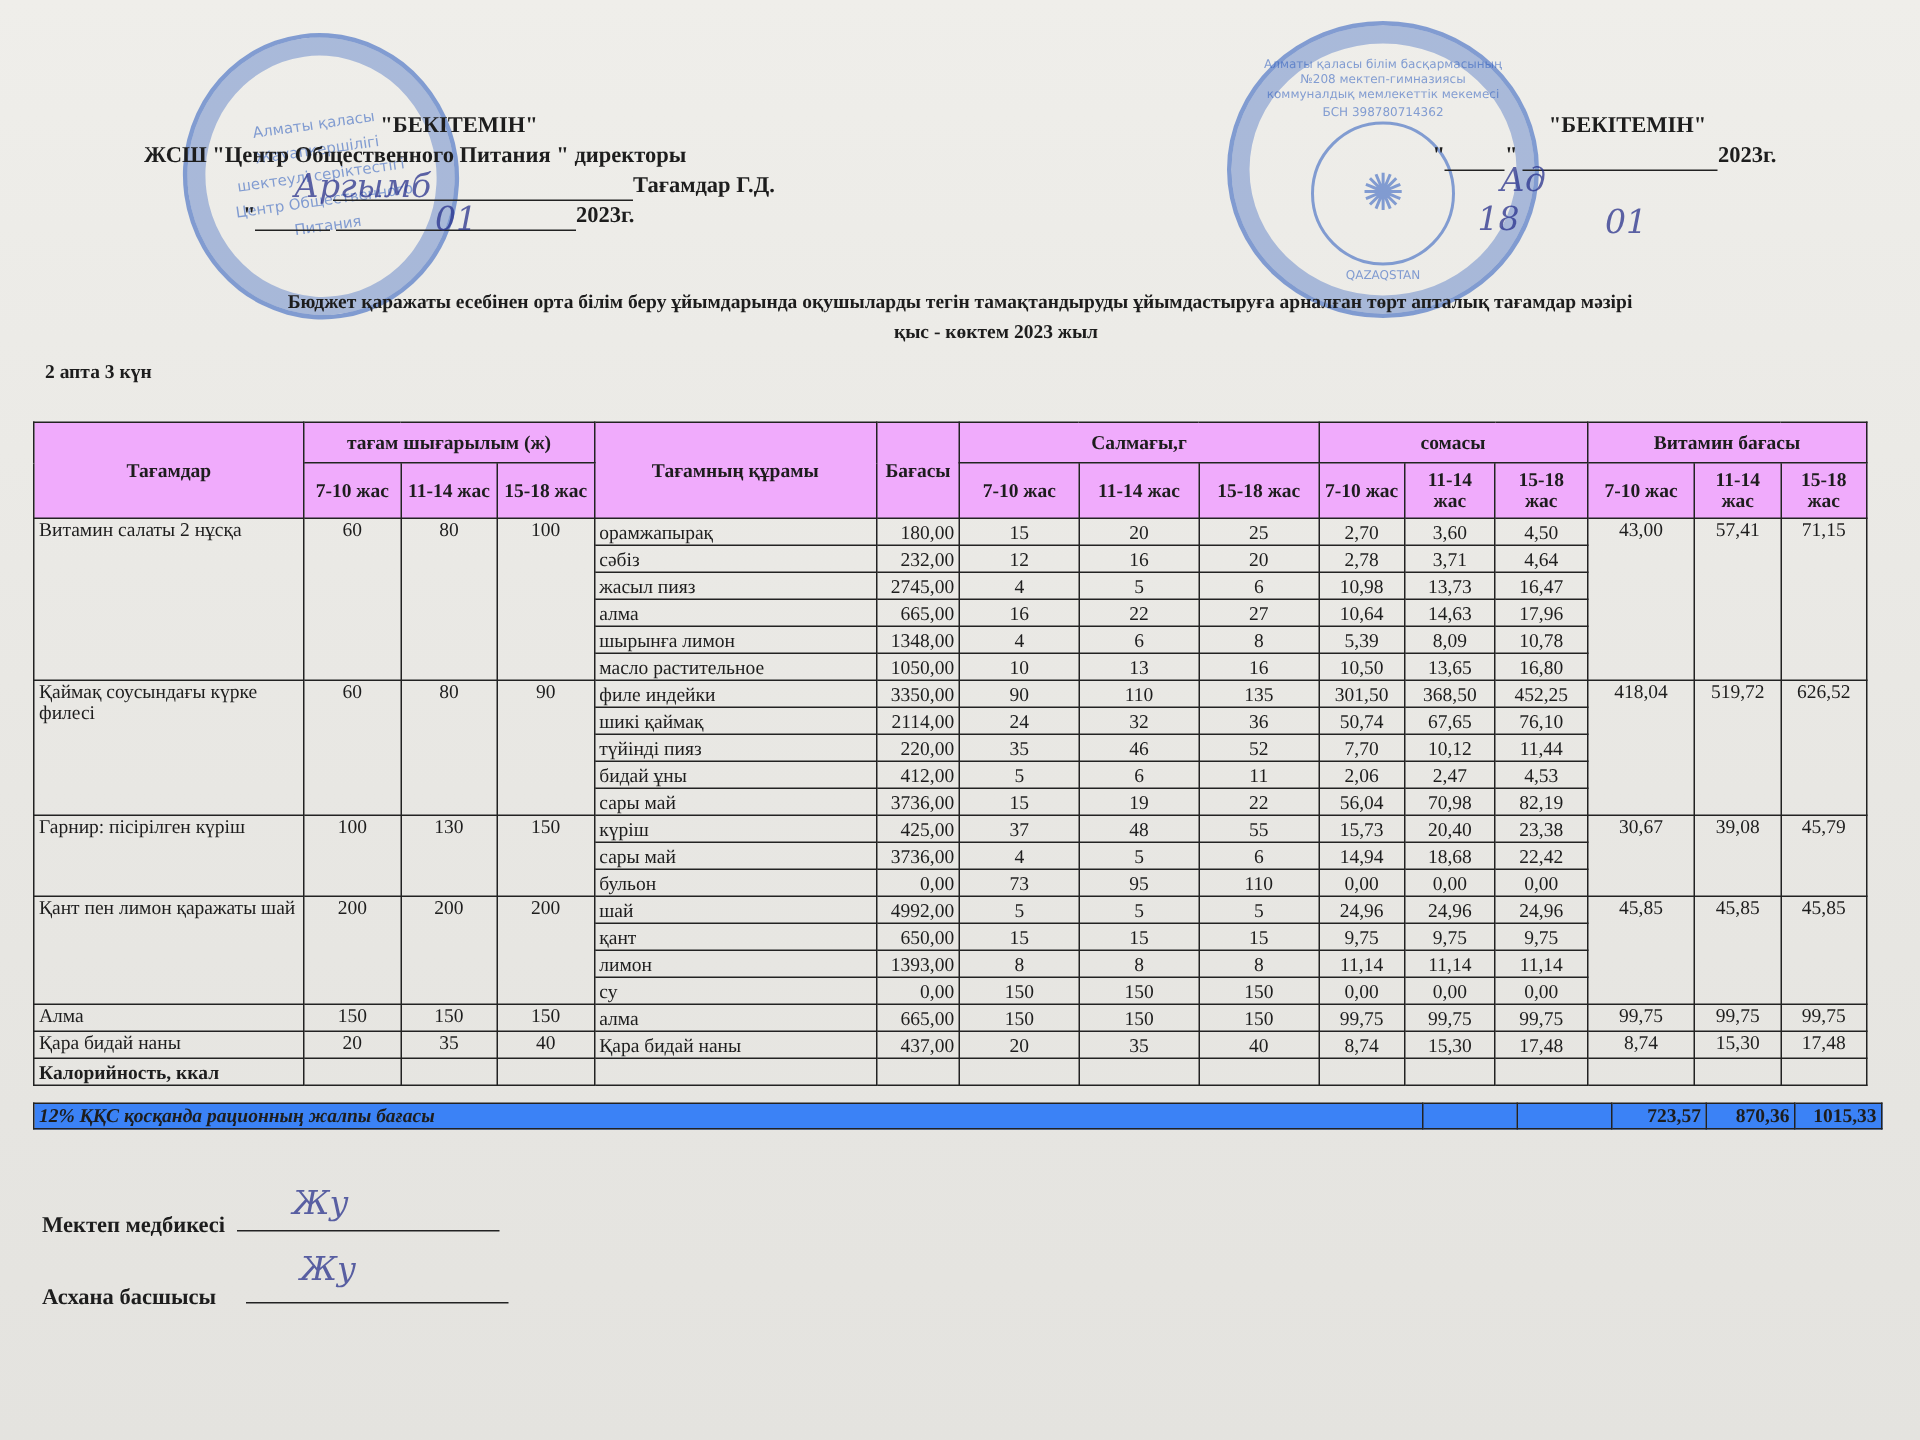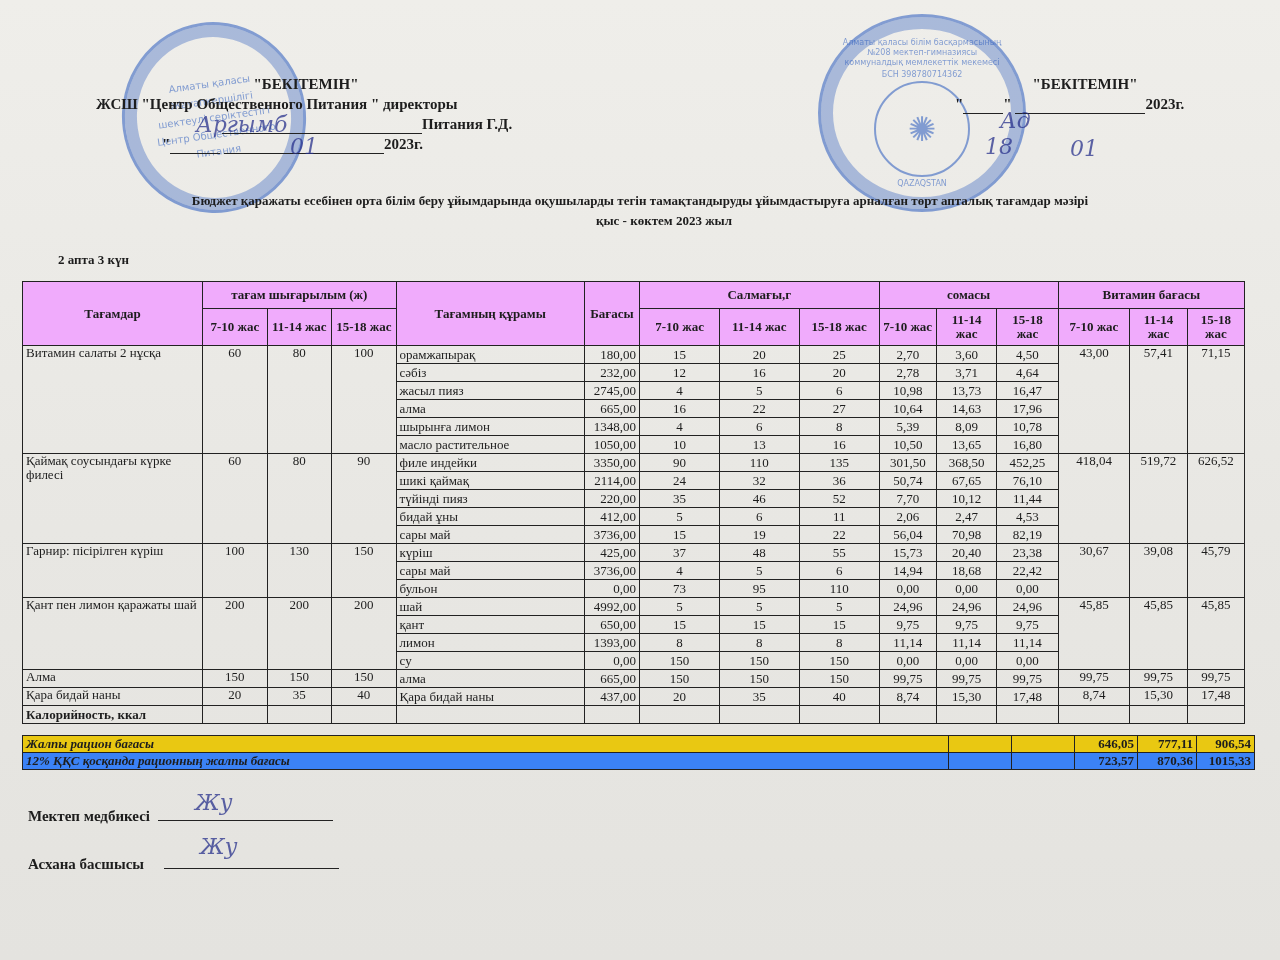--- a/index.html
+++ b/index.html
@@ -29,21 +29,21 @@
   }
   .stamp-left { left: 122px; top: 22px; width: 178px; height: 185px; font-size: 14px; transform: rotate(-8deg); }
   .stamp-right { left: 818px; top: 14px; width: 202px; height: 192px; font-size: 11px; }
   .emblem {
     width: 92px; height: 92px; border-radius: 50%;
     border: 2px solid rgba(40,90,190,0.55);
     display: flex; align-items: center; justify-content: center; font-size: 34px;
   }
   .sig { position: absolute; color: rgba(40,50,140,0.75); font-family: "DejaVu Serif", serif; font-style: italic; font-size: 22px; }
   .doc-title { position: absolute; left: 0; width: 1280px; text-align: center; font-weight: bold; font-size: 13px; }
-  .week { position: absolute; left: 30px; top: 252px; font-weight: bold; font-size: 13px; margin-left: 28px; }
+  .week { position: absolute; left: 30px; top: 240px; font-weight: bold; font-size: 13px; }
   table.menu {
     position: absolute; left: 22px; top: 281px; width: 1223px;
     border-collapse: collapse; font-size: 13px; line-height: 14px;
   }
   table.menu td, table.menu th { border: 1px solid #222; padding: 0 3px; }
   table.menu th { background: #f0abfc; font-weight: bold; font-size: 13px; }
   table.menu td { height: 17px; }
   td.c { text-align: center; }
   td.r { text-align: right; }
   td.top { vertical-align: top; }
@@ -74,21 +74,21 @@
     <div style="font-size:8px;margin:2px 0;">БСН 398780714362</div>
     <div class="emblem">✺</div>
     <div style="font-size:8px;margin-top:2px;">QAZAQSTAN</div>
   </div>
 </div>
 
 <div class="approve approve-left">
   <div class="title">"БЕКІТЕМІН"</div>
   <div class="line">ЖСШ "Центр Общественного Питания " директоры</div>
   <div class="line" style="padding-left:126px;">
-    <span class="uline" style="width:200px;"></span><span>Питания Г.Д.</span>
+    <span class="uline" style="width:200px;"></span><span>Тағамдар Г.Д.</span>
   </div>
   <div class="line" style="padding-left:66px;">
     <span>"</span><span class="uline" style="width:50px;"></span>
     <span class="uline" style="width:160px;"></span><span>2023г.</span>
   </div>
 </div>
 <div class="sig" style="left:196px;top:112px;">Аргымб</div>
 <div class="sig" style="left:290px;top:134px;">01</div>
 
 <div class="approve approve-right">
@@ -417,28 +417,20 @@
 <table class="totals">
   <colgroup>
     <col style="width:910px">
       <col style="width:62px">
       <col style="width:62px">
       <col style="width:62px">
       <col style="width:58px">
       <col style="width:57px">
   </colgroup>
   <tbody>
-      <tr class="yellow">
-    <td>Жалпы рацион бағасы</td>
-    <td></td>
-    <td></td>
-    <td class="num">646,05</td>
-    <td class="num">777,11</td>
-    <td class="num">906,54</td>
-  </tr>
   <tr class="peach">
     <td>12% ҚҚС қосқанда рационның жалпы бағасы</td>
     <td></td>
     <td></td>
     <td class="num">723,57</td>
     <td class="num">870,36</td>
     <td class="num">1015,33</td>
   </tr>
 </tbody>
   </table>

